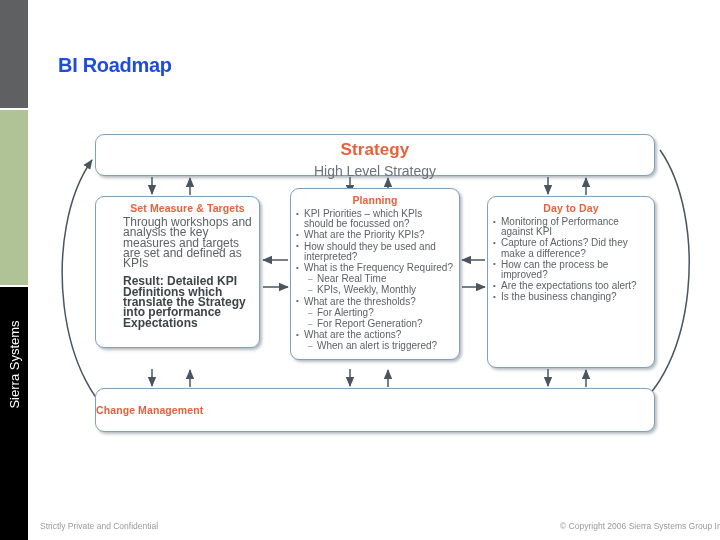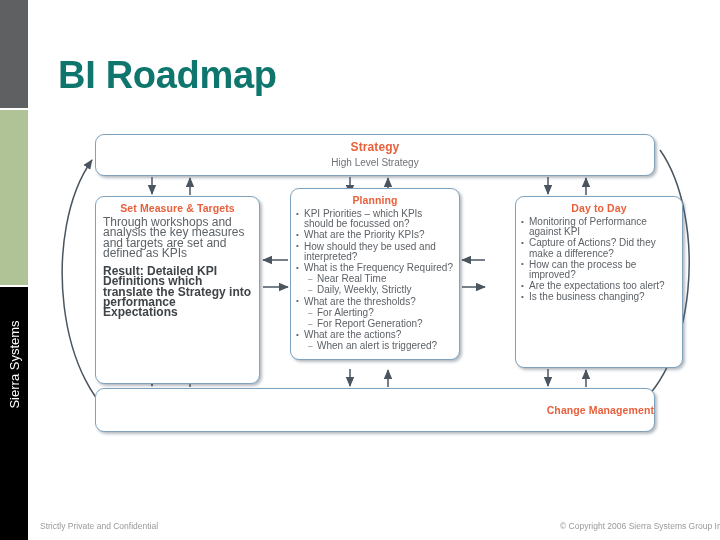--- a/index.html
+++ b/index.html
@@ -21,39 +21,39 @@
   }
   .rail-label span{
     display:block;white-space:nowrap;
     transform:rotate(-90deg);transform-origin:center center;
     margin-top:70px;
   }
 
   
   .title{
     position:absolute;left:58px;top:54px;
-    font-size:38px;font-weight:bold;color:#0f766e;letter-spacing:-0.3px;text-align:right;
+    font-size:20px;font-weight:bold;color:#1d4ed8;letter-spacing:-0.3px;text-align:right;
   }
 
   
   .diagram{position:absolute;left:0;top:0;width:720px;height:540px;}
   .svg-layer{position:absolute;left:0;top:0;width:720px;height:540px;}
 
   .box{
     position:absolute;box-sizing:border-box;
     border:1.3px solid #7fa3bf;border-radius:9px;background:#ffffff;
     box-shadow:2px 2px 3px rgba(90,105,120,.45);
   }
   .box-h{
     color:#e8603c;font-weight:bold;text-align:center;
     font-size:10.5px;margin:5px 0 3px 0;letter-spacing:.1px;
   }
-  .box-h.big{font-size:12px;}
+  .box-h.big{font-size:17px;}
   .box-sub{
-    color:#6d7378;text-align:center;font-size:10px;margin:0;
+    color:#6d7378;text-align:center;font-size:14px;margin:0;
   }
   .box-body{
     color:#5d6267;font-size:12px;line-height:10.3px;
     padding:0 7px;
   }
   .box-body p{margin:0 0 8px 0;}
   .box-body p.bold{color:#3f4448;font-weight:bold;margin-bottom:0;}
 
   ul.blist{margin:0;padding:0 5px 0 4px;list-style:none;}
   ul.blist li{
@@ -64,25 +64,25 @@
     content:"\2022";position:absolute;left:1px;top:-0.5px;font-size:8px;color:#5d6267;
   }
   ul.blist li.sub{
     padding-left:22px;
   }
   ul.blist li.sub:before{
     content:"\2013";left:13px;top:0;
   }
 
   #strategy-box{left:95px;top:134px;width:560px;height:42px;}
-  #measure-box{left:95px;top:196px;width:165px;height:188px;}
+  #measure-box{left:95px;top:196px;width:165px;height:152px;padding-left:20px;}
   #planning-box{left:290px;top:188px;width:170px;height:172px;}
-  #dayday-box{left:515px;top:196px;width:168px;height:172px;}
+  #dayday-box{left:487px;top:196px;width:168px;height:172px;}
   #change-box{left:95px;top:388px;width:560px;height:44px;
-               display:flex;flex-direction:column;align-items:flex-end;justify-content:center;}
+               display:flex;flex-direction:column;align-items:flex-start;justify-content:center;}
   #change-box .box-h{margin:0;line-height:12px;}
 
   
   .footer-left{
     position:absolute;left:40px;top:521px;
     font-size:8.5px;color:#9a9a9a;
   }
   .footer-right{
     position:absolute;left:560px;top:521px;
     font-size:8.5px;color:#9a9a9a;white-space:nowrap;
@@ -157,21 +157,21 @@
     </div>
 
     <div class="box" id="planning-box">
       <div class="box-h">Planning</div>
       <ul class="blist" id="planning-list">
           <li>KPI Priorities – which KPIs should be focussed on?</li>
           <li>What are the Priority KPIs?</li>
           <li>How should they be used and interpreted?</li>
           <li>What is the Frequency Required?</li>
           <li class="sub">Near Real Time</li>
-          <li class="sub">Daily, Weekly, Strictly</li>
+          <li class="sub">KPIs, Weekly, Monthly</li>
           <li>What are the thresholds?</li>
           <li class="sub">For Alerting?</li>
           <li class="sub">For Report Generation?</li>
           <li>What are the actions?</li>
           <li class="sub">When an alert is triggered?</li>
         </ul>
     </div>
 
     <div class="box" id="dayday-box">
       <div class="box-h">Day to Day</div>

